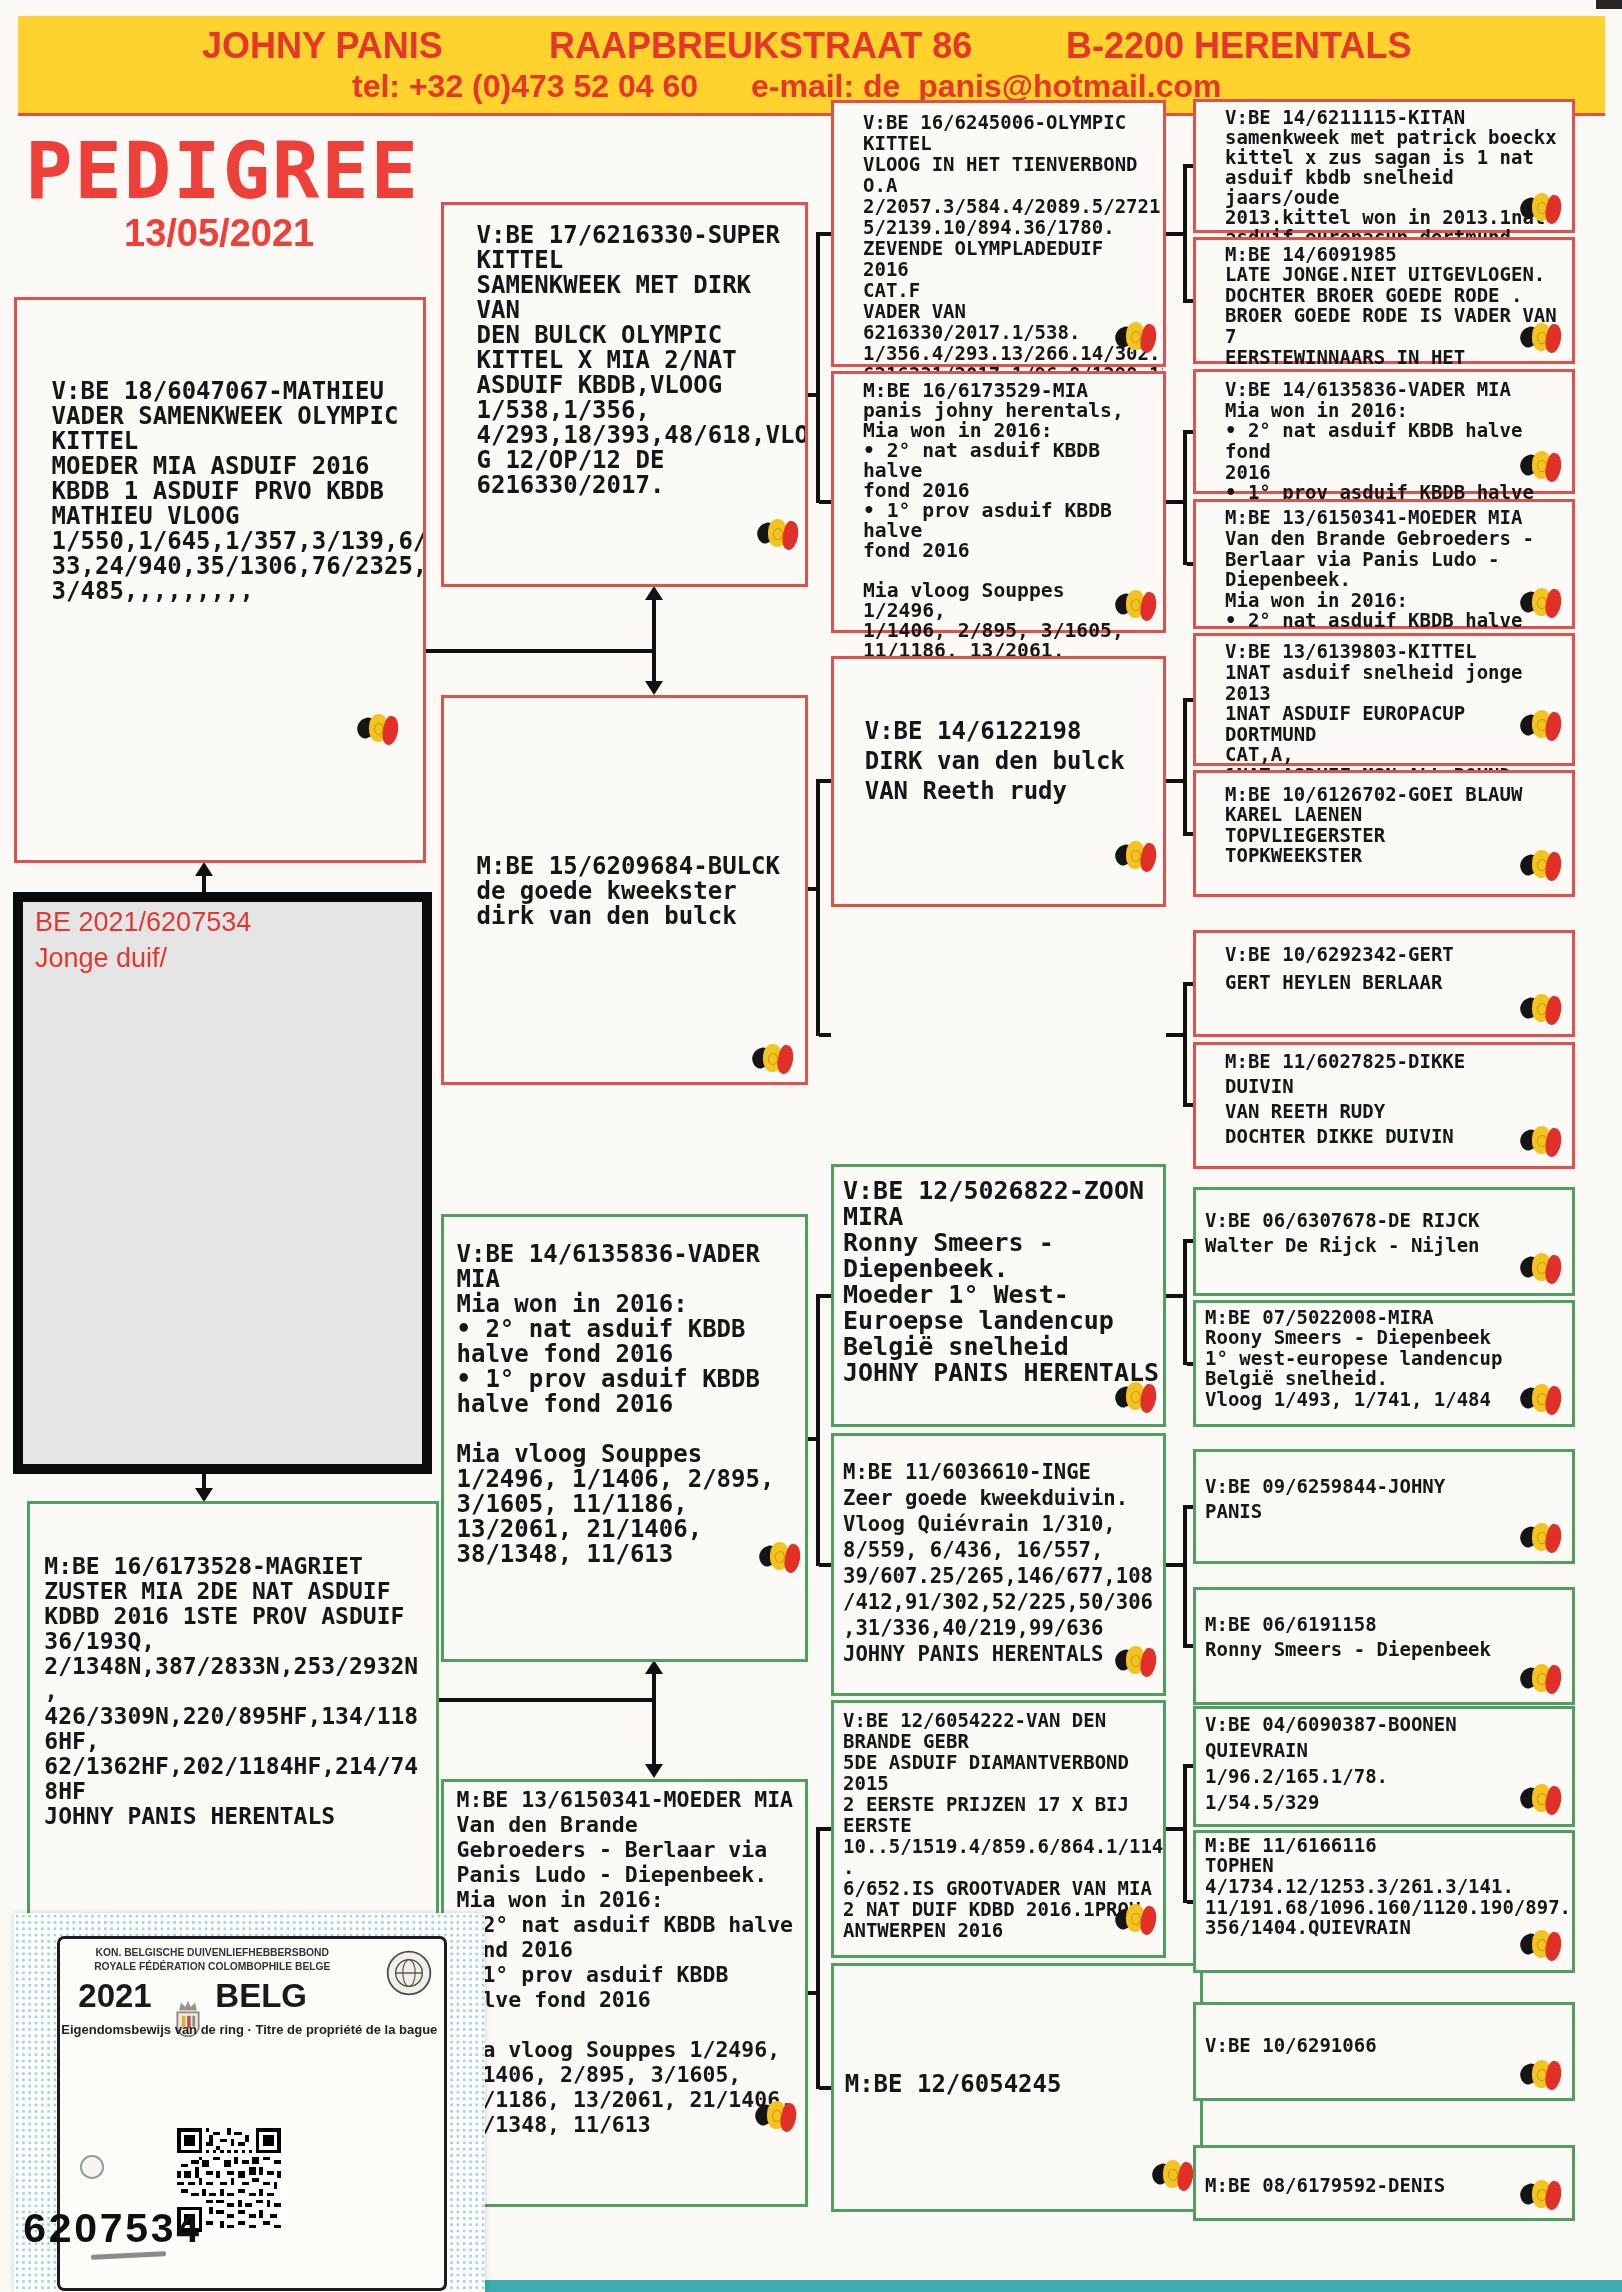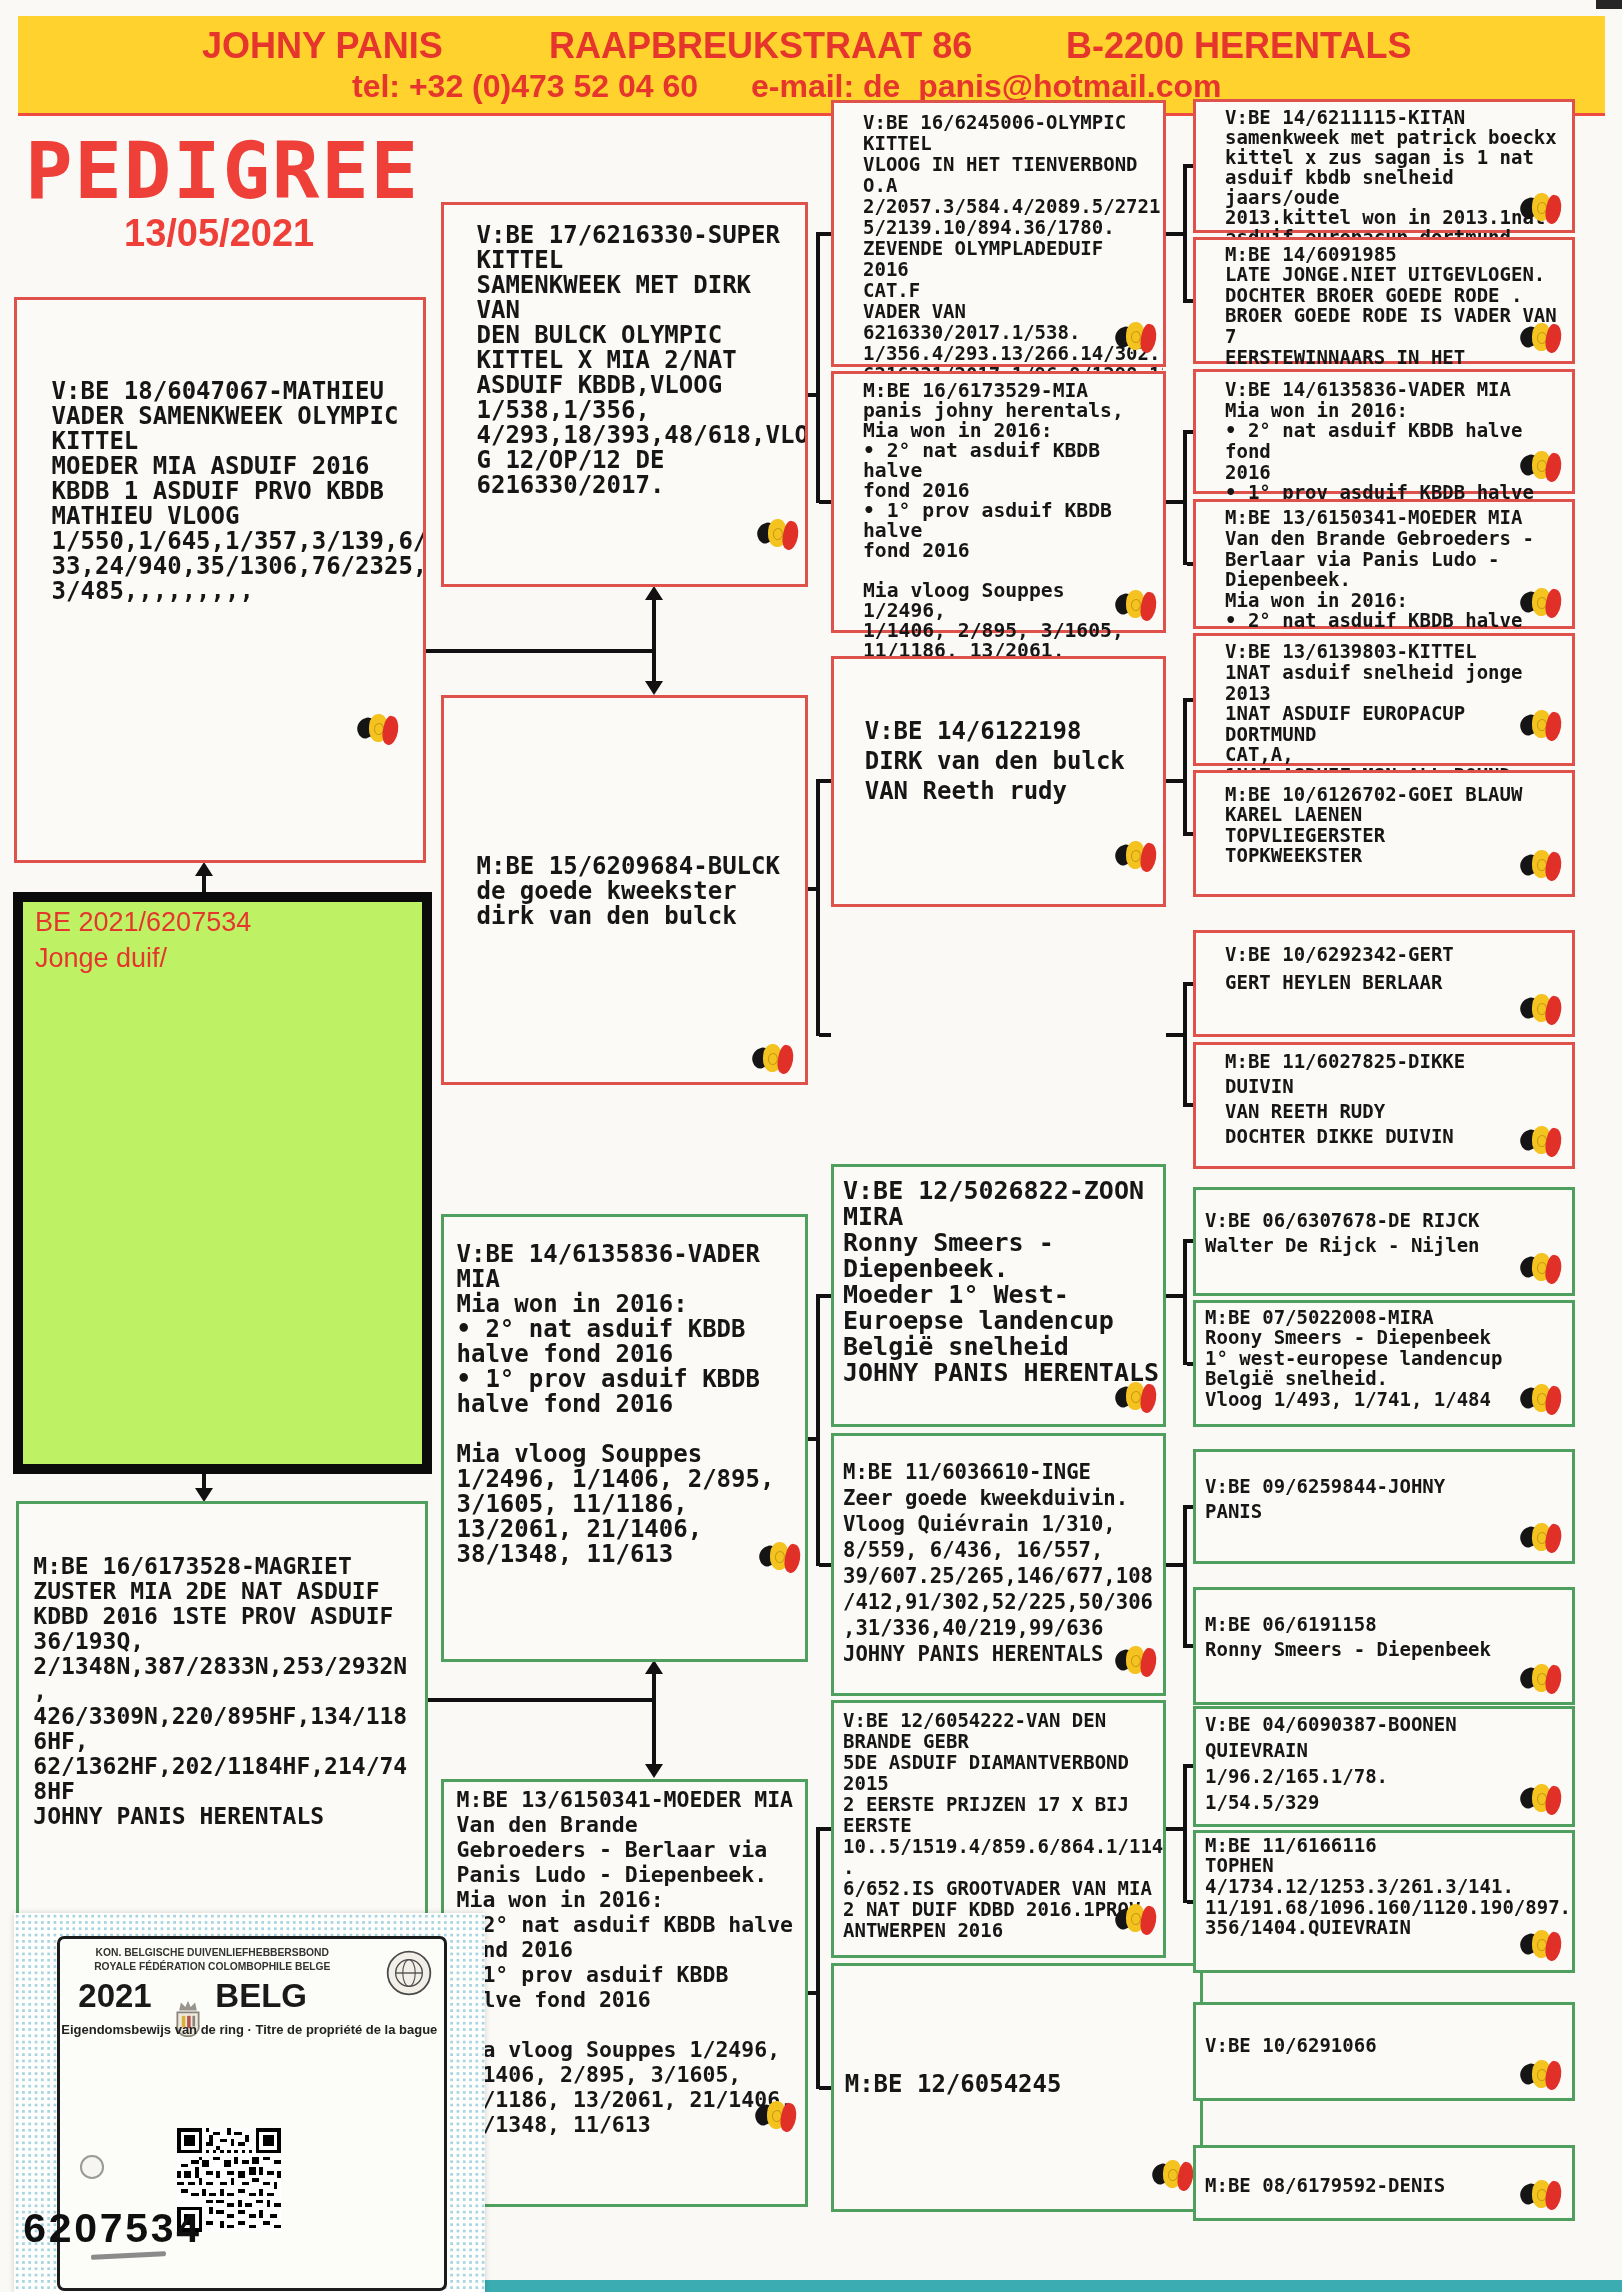--- a/index.html
+++ b/index.html
@@ -26,21 +26,21 @@
   .befl i{position:absolute;display:block;}
   .befl .f1{left:0;top:7.2px;width:19.7px;height:19.7px;background:#151515;
             border-radius:58% 42% 65% 35%/55% 48% 52% 45%;transform:rotate(-14deg);}
   .befl .f2{left:11.6px;top:2.7px;width:19px;height:28px;background:#f4c320;
             border-radius:48% 52% 46% 54%/44% 56% 50% 50%;transform:rotate(4deg);}
   .befl .f2:after{content:"";position:absolute;left:4.5px;top:9px;width:8px;height:9.9px;
             border:1.8px solid #c79a12;border-radius:50%;}
   .befl .f3{left:26px;top:4.5px;width:15px;height:29px;background:#e03028;
             border-radius:42% 58% 50% 50%/46% 54% 55% 45%;transform:rotate(10deg);}
   
-  .photo{position:absolute;left:12.5px;top:892px;width:419px;height:582px;background:#bef264;
+  .photo{position:absolute;left:12.5px;top:892px;width:419px;height:582px;background:#e5e5e5;
          border:10.7px solid #0b0b0b;box-sizing:border-box;z-index:2;}
   .photo .ring{position:absolute;left:12.5px;top:5.4px;font-size:27px;color:#e5362d;}
   .photo .jd{position:absolute;left:12.5px;top:41px;font-size:27px;color:#e5362d;}
   
   .ln{position:absolute;background:#111;z-index:1;}
   .ah{position:absolute;width:0;height:0;border-left:9px solid transparent;
       border-right:9px solid transparent;z-index:1;}
   .ah.up{border-bottom:14.3px solid #111;}
   .ah.down{border-top:14.3px solid #111;}
   
@@ -96,21 +96,21 @@
         <i class="f2"></i>
         <i class="f3"></i>
       </span>
   </div>
 
   <div class="photo">
     <div class="ring">BE 2021/6207534</div>
     <div class="jd">Jonge duif/</div>
   </div>
 
-  <div class="pbox green" style="left:16px;top:1501px;width:412px;height:486px">
+  <div class="pbox green" style="left:27px;top:1501px;width:412px;height:486px">
     <div class="box-text" style="font-size:23px;line-height:25px;padding:50px 5.4px 0 14.3px">M:BE 16/6173528-MAGRIET
 ZUSTER MIA 2DE NAT ASDUIF
 KDBD 2016 1STE PROV ASDUIF
 36/193Q,
 2/1348N,387/2833N,253/2932N
 ,
 426/3309N,220/895HF,134/118
 6HF,
 62/1362HF,202/1184HF,214/74
 8HF

